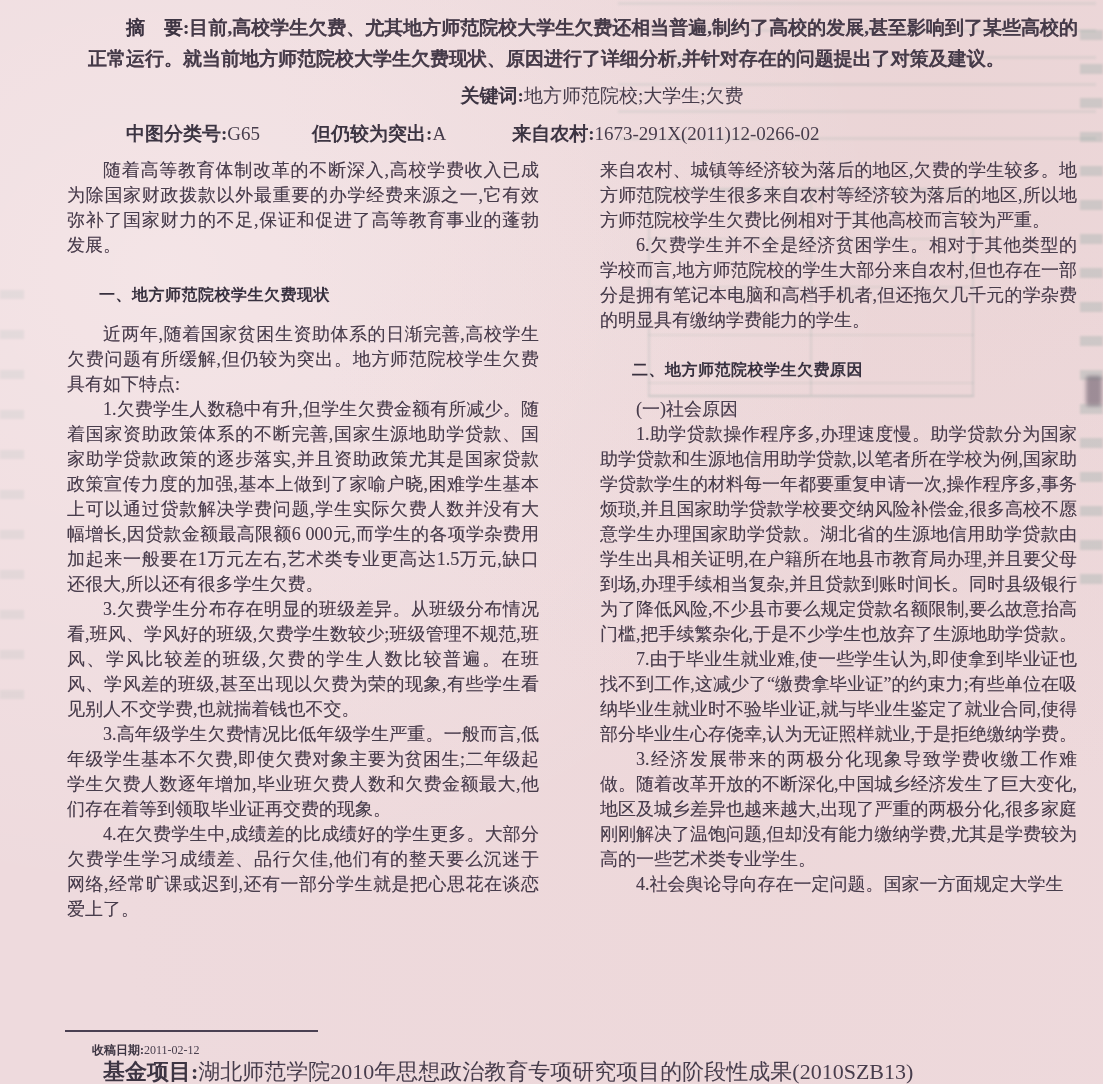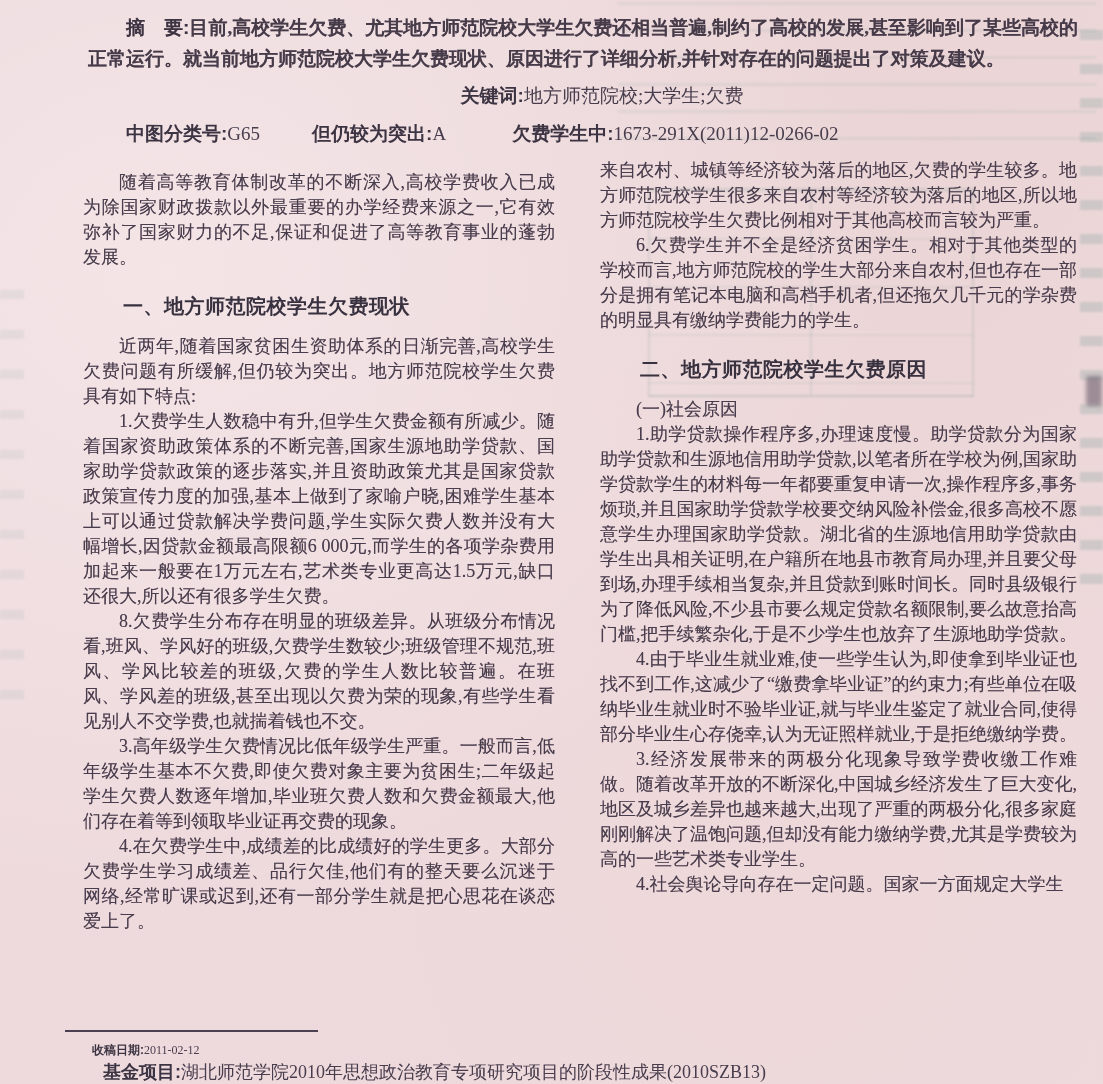--- a/index.html
+++ b/index.html
@@ -45,90 +45,90 @@
     position:absolute;left:1086px;top:376px;width:16px;height:30px;
     background:rgba(62,52,72,0.45);filter:blur(2px);border-radius:3px;
   }
   
   .header{position:absolute;left:88px;top:12px;width:990px;}
   .abstract{
     margin:0;font-size:19px;line-height:31px;text-align:justify;
     text-indent:38px;font-weight:700;color:#453b49;
     text-shadow:0 0 .5px rgba(90,60,80,.5);
   }
-  .lbl{font-family:Liberation Sans, sans-serif;font-weight:700;color:#3c3442;}
+  .lbl{font-family:Liberation Serif, serif;font-weight:700;color:#3c3442;}
   .kw-line{margin:9px 0 0 38px;font-size:19px;line-height:26px;text-align:center;}
   .clc-line{margin:12px 0 4px 38px;font-size:19px;line-height:26px;display:flex;}
   .clc-item{white-space:nowrap;}
   .clc-gap1{margin-left:52px;}
   .clc-gap2{margin-left:66px;}
   
   .col{position:absolute;top:158px;font-size:18px;line-height:25px;}
-  .col-left{left:83px;width:472px;height:868px;overflow:hidden;margin-top:12px;}
+  .col-left{left:67px;width:472px;height:868px;overflow:hidden;}
   .col-right{left:600px;width:477px;height:900px;overflow:hidden;}
   .col p{margin:0;text-indent:2em;text-align:justify;
     text-shadow:0 0 .4px rgba(90,60,80,.45);}
   .col p.no-indent{text-indent:0;}
   .section-title{
     font-family:"Liberation Sans","DejaVu Sans",sans-serif;
-    font-size:20px;font-weight:700;color:#38313f;
+    font-size:16px;font-weight:700;color:#38313f;
     margin:24px 0 15px;text-indent:2em;letter-spacing:.5px;
   }
   .subsection-title{margin:4px 0 4px;text-indent:2em;font-size:18px;}
   
   .received-rule{
     position:absolute;left:65px;top:1030px;width:253px;height:2px;
     background:#4a4052;
   }
   .received-line{
     position:absolute;left:92px;top:1038px;font-size:12px;line-height:24px;
   }
   .fund-line{
     position:absolute;left:103px;top:1060px;width:975px;
-    font-size:18px;line-height:24px;white-space:nowrap;overflow:hidden;
+    font-size:22px;line-height:24px;white-space:nowrap;overflow:hidden;
   }
 </style>
 </head>
 <body>
 
 <div class="page">
 
   <div class="ghost ghost-top"></div>
   <div class="ghost ghost-diagram"></div>
   <div class="ghost ghost-right-edge"></div>
   <div class="ghost ghost-left-edge"></div>
   <div class="smudge"></div>
 
   <div class="header">
     <p class="abstract"><span class="lbl">摘　要:</span><span>目前,高校学生欠费、尤其地方师范院校大学生欠费还相当普遍,制约了高校的发展,甚至影响到了某些高校的正常运行。就当前地方师范院校大学生欠费现状、原因进行了详细分析,并针对存在的问题提出了对策及建议。</span></p>
     <div class="kw-line"><span class="lbl">关键词:</span><span>地方师范院校;大学生;欠费</span></div>
     <div class="clc-line">
       <span class="clc-item"><span class="lbl">中图分类号:</span><span>G65</span></span>
       <span class="clc-item clc-gap1"><span class="lbl">但仍较为突出:</span><span>A</span></span>
-      <span class="clc-item clc-gap2"><span class="lbl">欠费学生中:</span><span>1673-291X(2011)12-0266-02</span></span>
+      <span class="clc-item clc-gap2"><span class="lbl">来自农村:</span><span>1673-291X(2011)12-0266-02</span></span>
     </div>
   </div>
 
   <div class="col col-left">
     <p>随着高等教育体制改革的不断深入,高校学费收入已成为除国家财政拨款以外最重要的办学经费来源之一,它有效弥补了国家财力的不足,保证和促进了高等教育事业的蓬勃发展。</p>
     <div class="section-title">一、地方师范院校学生欠费现状</div>
     <p>近两年,随着国家贫困生资助体系的日渐完善,高校学生欠费问题有所缓解,但仍较为突出。地方师范院校学生欠费具有如下特点:</p>
     <p>1.欠费学生人数稳中有升,但学生欠费金额有所减少。随着国家资助政策体系的不断完善,国家生源地助学贷款、国家助学贷款政策的逐步落实,并且资助政策尤其是国家贷款政策宣传力度的加强,基本上做到了家喻户晓,困难学生基本上可以通过贷款解决学费问题,学生实际欠费人数并没有大幅增长,因贷款金额最高限额6 000元,而学生的各项学杂费用加起来一般要在1万元左右,艺术类专业更高达1.5万元,缺口还很大,所以还有很多学生欠费。</p>
-    <p>8.欠费学生分布存在明显的班级差异。从班级分布情况看,班风、学风好的班级,欠费学生数较少;班级管理不规范,班风、学风比较差的班级,欠费的学生人数比较普遍。在班风、学风差的班级,甚至出现以欠费为荣的现象,有些学生看见别人不交学费,也就揣着钱也不交。</p>
+    <p>3.欠费学生分布存在明显的班级差异。从班级分布情况看,班风、学风好的班级,欠费学生数较少;班级管理不规范,班风、学风比较差的班级,欠费的学生人数比较普遍。在班风、学风差的班级,甚至出现以欠费为荣的现象,有些学生看见别人不交学费,也就揣着钱也不交。</p>
     <p>3.高年级学生欠费情况比低年级学生严重。一般而言,低年级学生基本不欠费,即使欠费对象主要为贫困生;二年级起学生欠费人数逐年增加,毕业班欠费人数和欠费金额最大,他们存在着等到领取毕业证再交费的现象。</p>
     <p>4.在欠费学生中,成绩差的比成绩好的学生更多。大部分欠费学生学习成绩差、品行欠佳,他们有的整天要么沉迷于网络,经常旷课或迟到,还有一部分学生就是把心思花在谈恋爱上了。</p>
   </div>
 
   <div class="col col-right">
     <p class="no-indent">来自农村、城镇等经济较为落后的地区,欠费的学生较多。地方师范院校学生很多来自农村等经济较为落后的地区,所以地方师范院校学生欠费比例相对于其他高校而言较为严重。</p>
     <p>6.欠费学生并不全是经济贫困学生。相对于其他类型的学校而言,地方师范院校的学生大部分来自农村,但也存在一部分是拥有笔记本电脑和高档手机者,但还拖欠几千元的学杂费的明显具有缴纳学费能力的学生。</p>
     <div class="section-title">二、地方师范院校学生欠费原因</div>
     <p class="subsection-title">(一)社会原因</p>
     <p>1.助学贷款操作程序多,办理速度慢。助学贷款分为国家助学贷款和生源地信用助学贷款,以笔者所在学校为例,国家助学贷款学生的材料每一年都要重复申请一次,操作程序多,事务烦琐,并且国家助学贷款学校要交纳风险补偿金,很多高校不愿意学生办理国家助学贷款。湖北省的生源地信用助学贷款由学生出具相关证明,在户籍所在地县市教育局办理,并且要父母到场,办理手续相当复杂,并且贷款到账时间长。同时县级银行为了降低风险,不少县市要么规定贷款名额限制,要么故意抬高门槛,把手续繁杂化,于是不少学生也放弃了生源地助学贷款。</p>
-    <p>4.由于毕业生就业难,使一些学生认为,即使拿到毕业证也找不到工作,这减少了“缴费拿毕业证”的约束力;有些单位在吸纳毕业生就业时不验毕业证,就与毕业生鉴定了就业合同,使得部分毕业生心存侥幸,认为无证照样就业,于是拒绝缴纳学费。</p>
+    <p>7.由于毕业生就业难,使一些学生认为,即使拿到毕业证也找不到工作,这减少了“缴费拿毕业证”的约束力;有些单位在吸纳毕业生就业时不验毕业证,就与毕业生鉴定了就业合同,使得部分毕业生心存侥幸,认为无证照样就业,于是拒绝缴纳学费。</p>
     <p>3.经济发展带来的两极分化现象导致学费收缴工作难做。随着改革开放的不断深化,中国城乡经济发生了巨大变化,地区及城乡差异也越来越大,出现了严重的两极分化,很多家庭刚刚解决了温饱问题,但却没有能力缴纳学费,尤其是学费较为高的一些艺术类专业学生。</p>
     <p>4.社会舆论导向存在一定问题。国家一方面规定大学生</p>
   </div>
 
   <div class="received-rule"></div>
   <div class="received-line"><span class="lbl">收稿日期:</span><span>2011-02-12</span></div>
   <div class="fund-line"><span class="lbl">基金项目:</span><span>湖北师范学院2010年思想政治教育专项研究项目的阶段性成果(2010SZB13)</span></div>
 
 </div>
 

